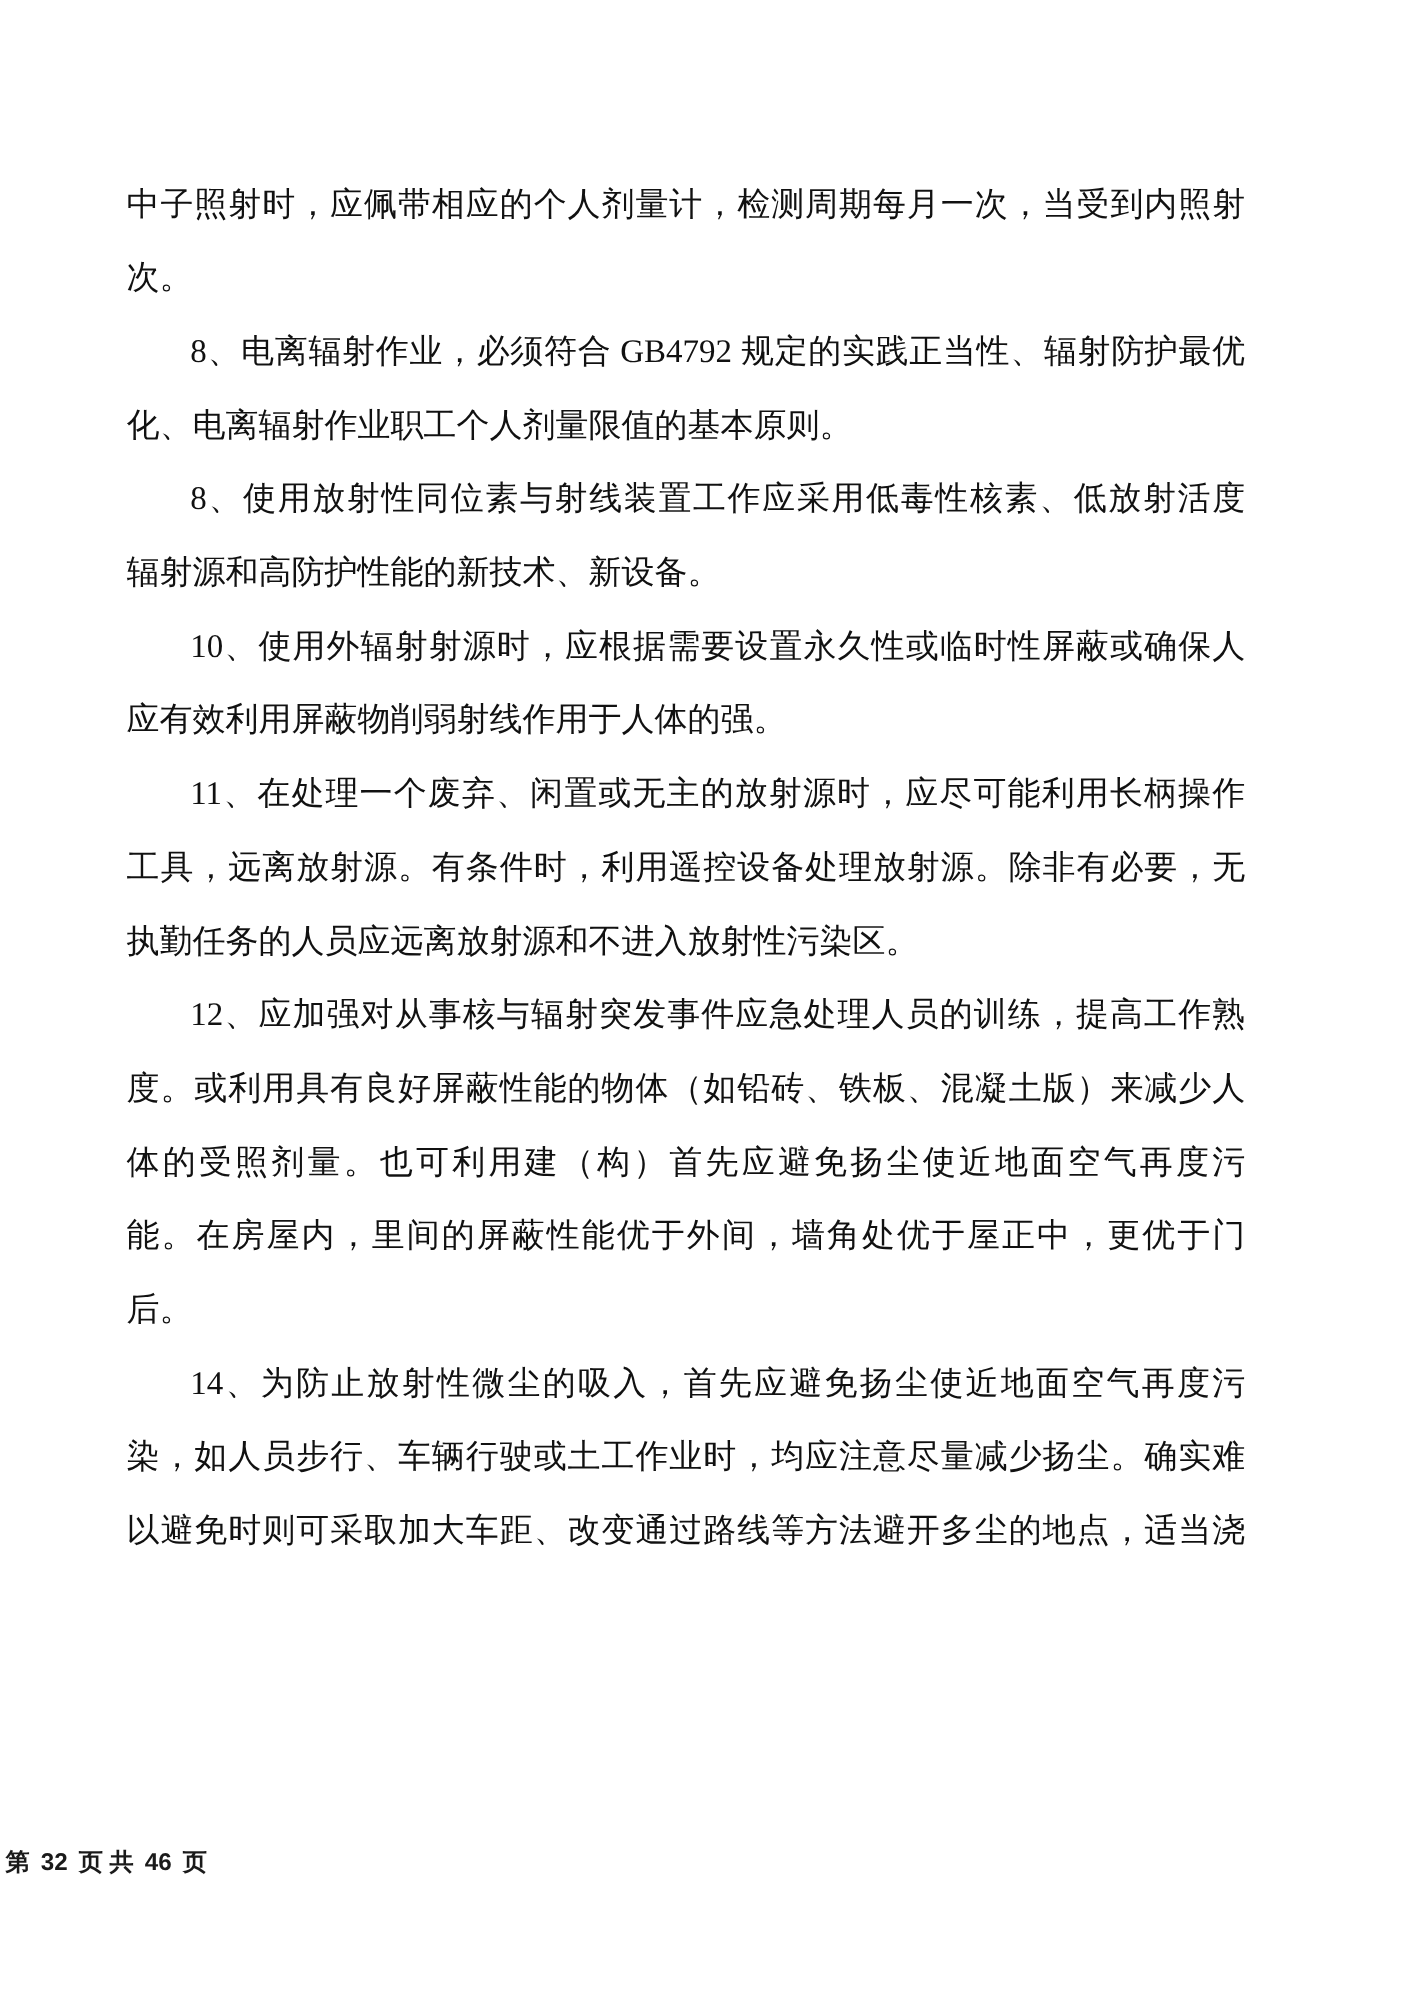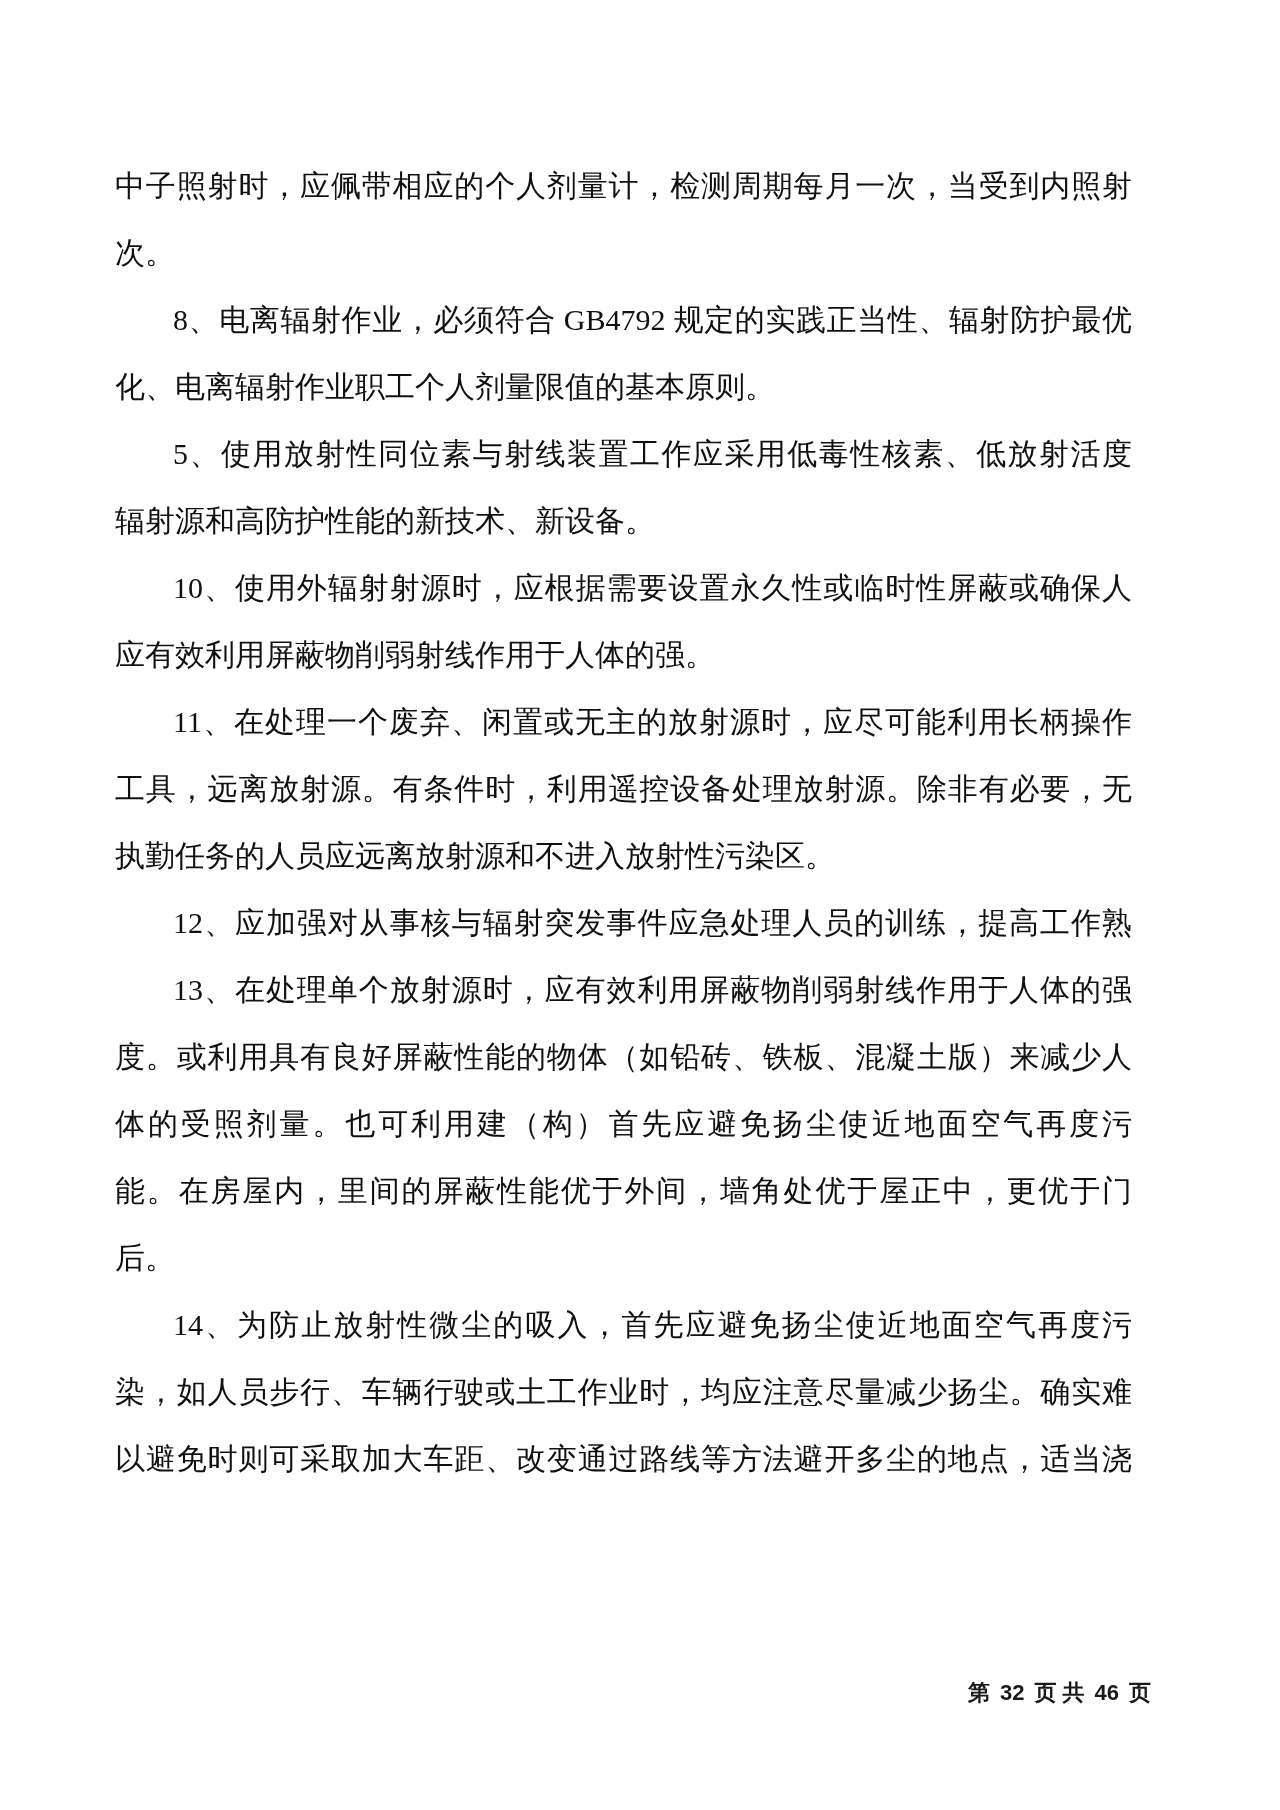--- a/index.html
+++ b/index.html
@@ -36,48 +36,47 @@
   .line.indent {
     padding-left: 58px;
   }
   .page-footer {
     position: absolute;
     top: 1676px;
     left: 0;
     width: 1156px;
     height: 34px;
     line-height: 34px;
-    text-align: right;
+    text-align: left;
     font-family: "Liberation Sans", "DejaVu Sans", sans-serif;
     font-size: 22px;
     font-weight: bold;
     color: #1a1a1a;
   }
   .page-footer span {
     margin: 0 5px;
   }
 </style>
 </head>
 <body>
 
 <div class="page">
   <div class="doc-body">
       <div class="line fill">中子照射时，应佩带相应的个人剂量计，检测周期每月一次，当受到内照射</div>
       <div class="line">次。</div>
       <div class="line fill indent">8、电离辐射作业，必须符合 GB4792 规定的实践正当性、辐射防护最优</div>
       <div class="line">化、电离辐射作业职工个人剂量限值的基本原则。</div>
-      <div class="line fill indent">5、使用放射性同位素与射线装置工作应采用低毒性核素、低放射活度</div>
+      <div class="line fill indent">8、使用放射性同位素与射线装置工作应采用低毒性核素、低放射活度</div>
       <div class="line">辐射源和高防护性能的新技术、新设备。</div>
       <div class="line fill indent">10、使用外辐射射源时，应根据需要设置永久性或临时性屏蔽或确保人</div>
       <div class="line">应有效利用屏蔽物削弱射线作用于人体的强。</div>
       <div class="line fill indent">11、在处理一个废弃、闲置或无主的放射源时，应尽可能利用长柄操作</div>
       <div class="line fill">工具，远离放射源。有条件时，利用遥控设备处理放射源。除非有必要，无</div>
       <div class="line">执勤任务的人员应远离放射源和不进入放射性污染区。</div>
       <div class="line fill indent">12、应加强对从事核与辐射突发事件应急处理人员的训练，提高工作熟</div>
-      <div class="line fill indent">13、在处理单个放射源时，应有效利用屏蔽物削弱射线作用于人体的强</div>
       <div class="line fill">度。或利用具有良好屏蔽性能的物体（如铅砖、铁板、混凝土版）来减少人</div>
       <div class="line fill">体的受照剂量。也可利用建（构）首先应避免扬尘使近地面空气再度污</div>
       <div class="line fill">能。在房屋内，里间的屏蔽性能优于外间，墙角处优于屋正中，更优于门</div>
       <div class="line">后。</div>
       <div class="line fill indent">14、为防止放射性微尘的吸入，首先应避免扬尘使近地面空气再度污</div>
       <div class="line fill">染，如人员步行、车辆行驶或土工作业时，均应注意尽量减少扬尘。确实难</div>
       <div class="line fill">以避免时则可采取加大车距、改变通过路线等方法避开多尘的地点，适当浇</div>
     </div>
   <div class="page-footer">
     <span>第</span><span>32</span><span>页 共</span><span>46</span><span>页</span>

